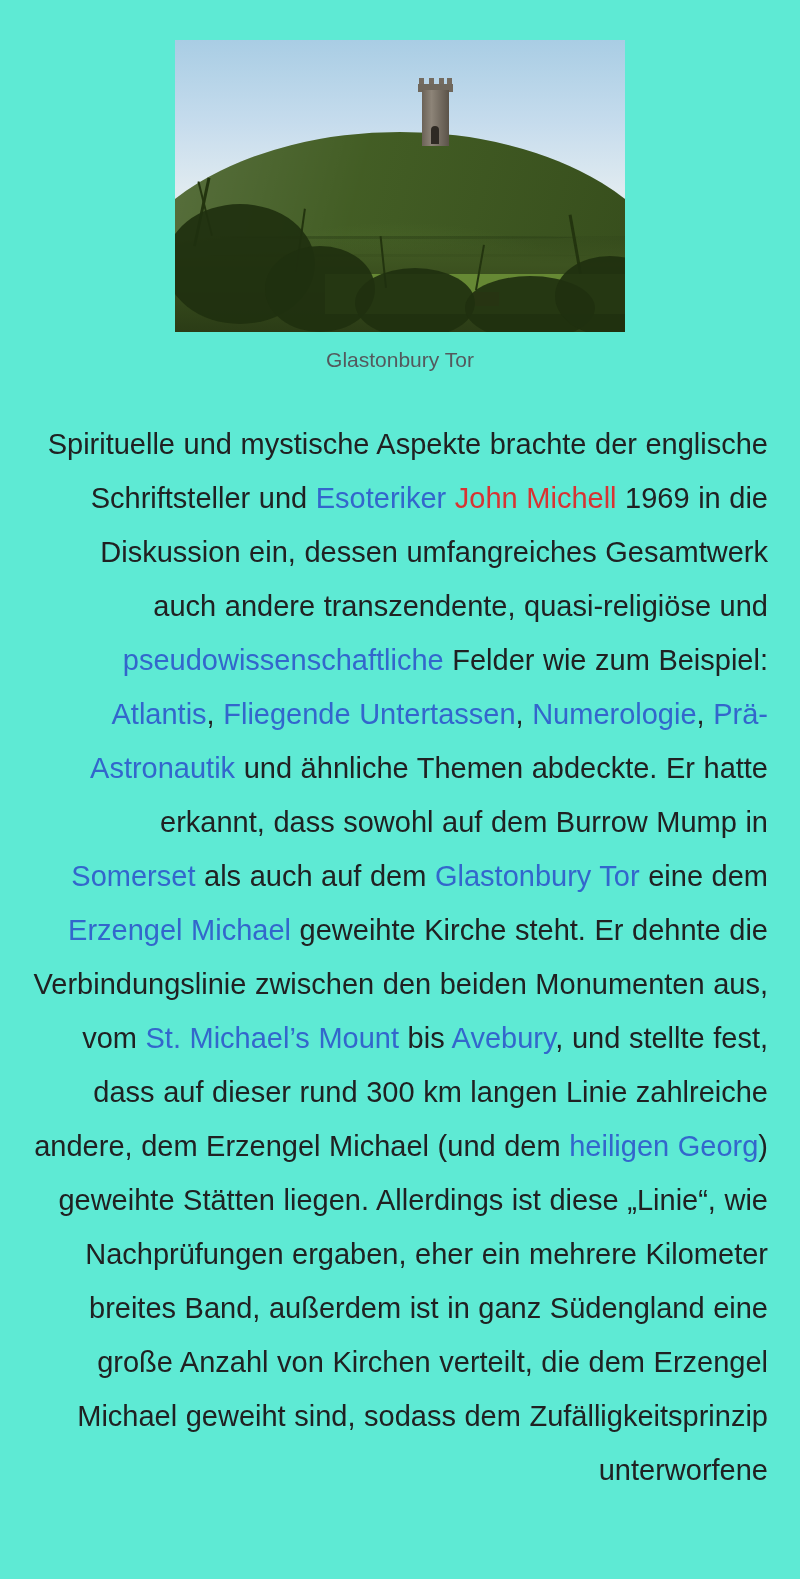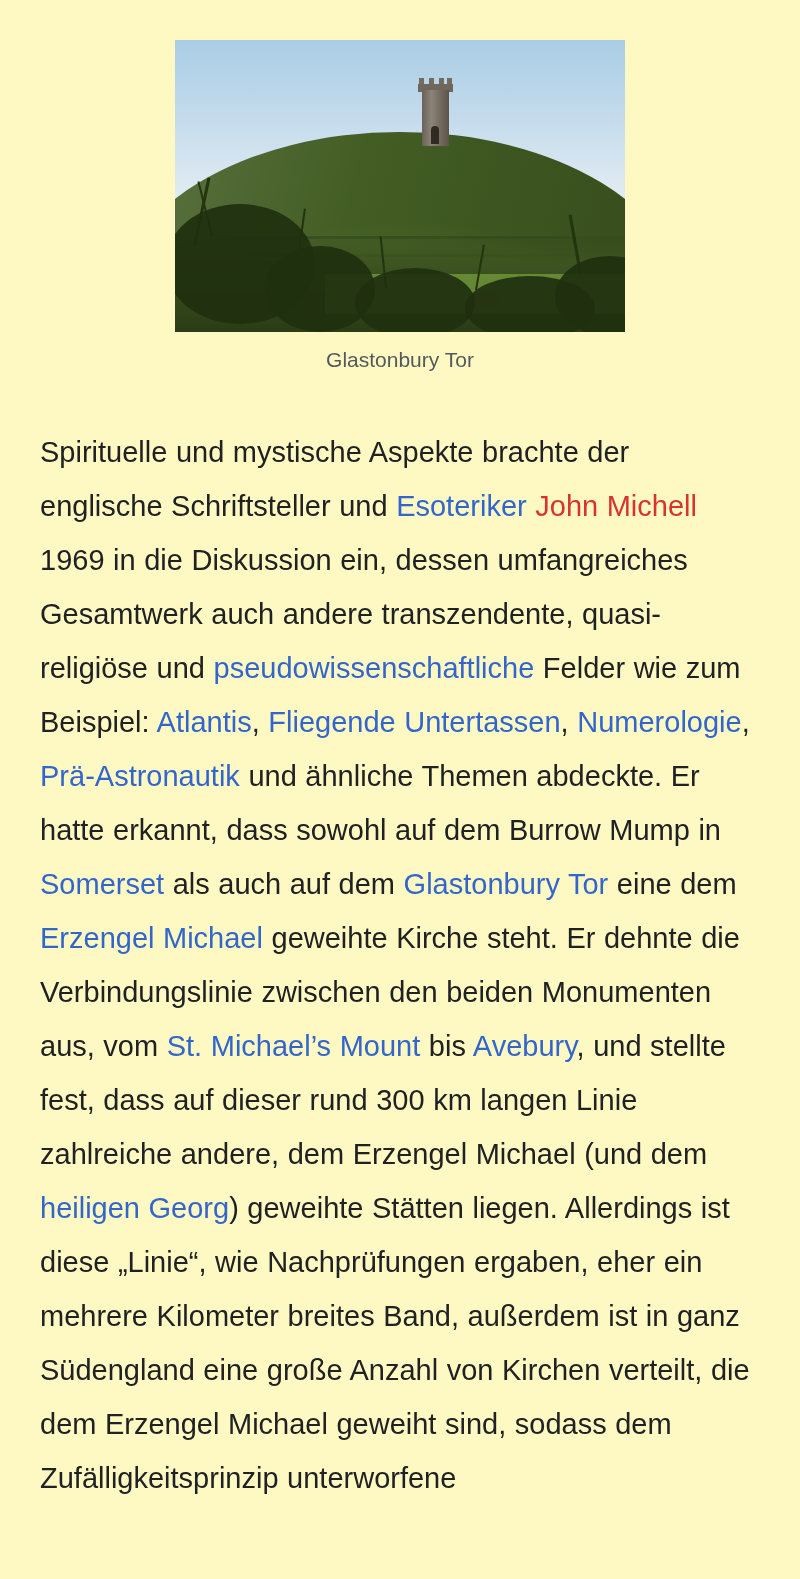--- a/index.html
+++ b/index.html
@@ -12,21 +12,21 @@
     min-height: 1579px;
     font-family: "Liberation Sans", sans-serif;
     color: #202122;
     -webkit-font-smoothing: antialiased;
   }
   .page {
     width: 800px;
     min-height: 1579px;
     position: relative;
     overflow: hidden;
-    background: #fef9c3;
+    background: #5eead4;
   }
 
   
   .figure {
     padding-top: 24px;
     display: flex;
     flex-direction: column;
     align-items: center;
   }
   .figure-frame {
@@ -166,25 +166,25 @@
     line-height: 1.3;
     color: #54595d;
     text-align: center;
   }
 
   
   .content {
     padding: 28px 32px 0 32px;
   }
   p.body-text {
-    margin: 8px;
+    margin: 0;
     font-size: 29px;
     line-height: 54px;
     color: #202122;
-    text-align: left;
+    text-align: right;
     word-spacing: 0.5px;
   }
   a.wikilink {
     color: #3366cc;
     text-decoration: none;
   }
   a.redlink {
     color: #d73333;
     text-decoration: none;
   }

